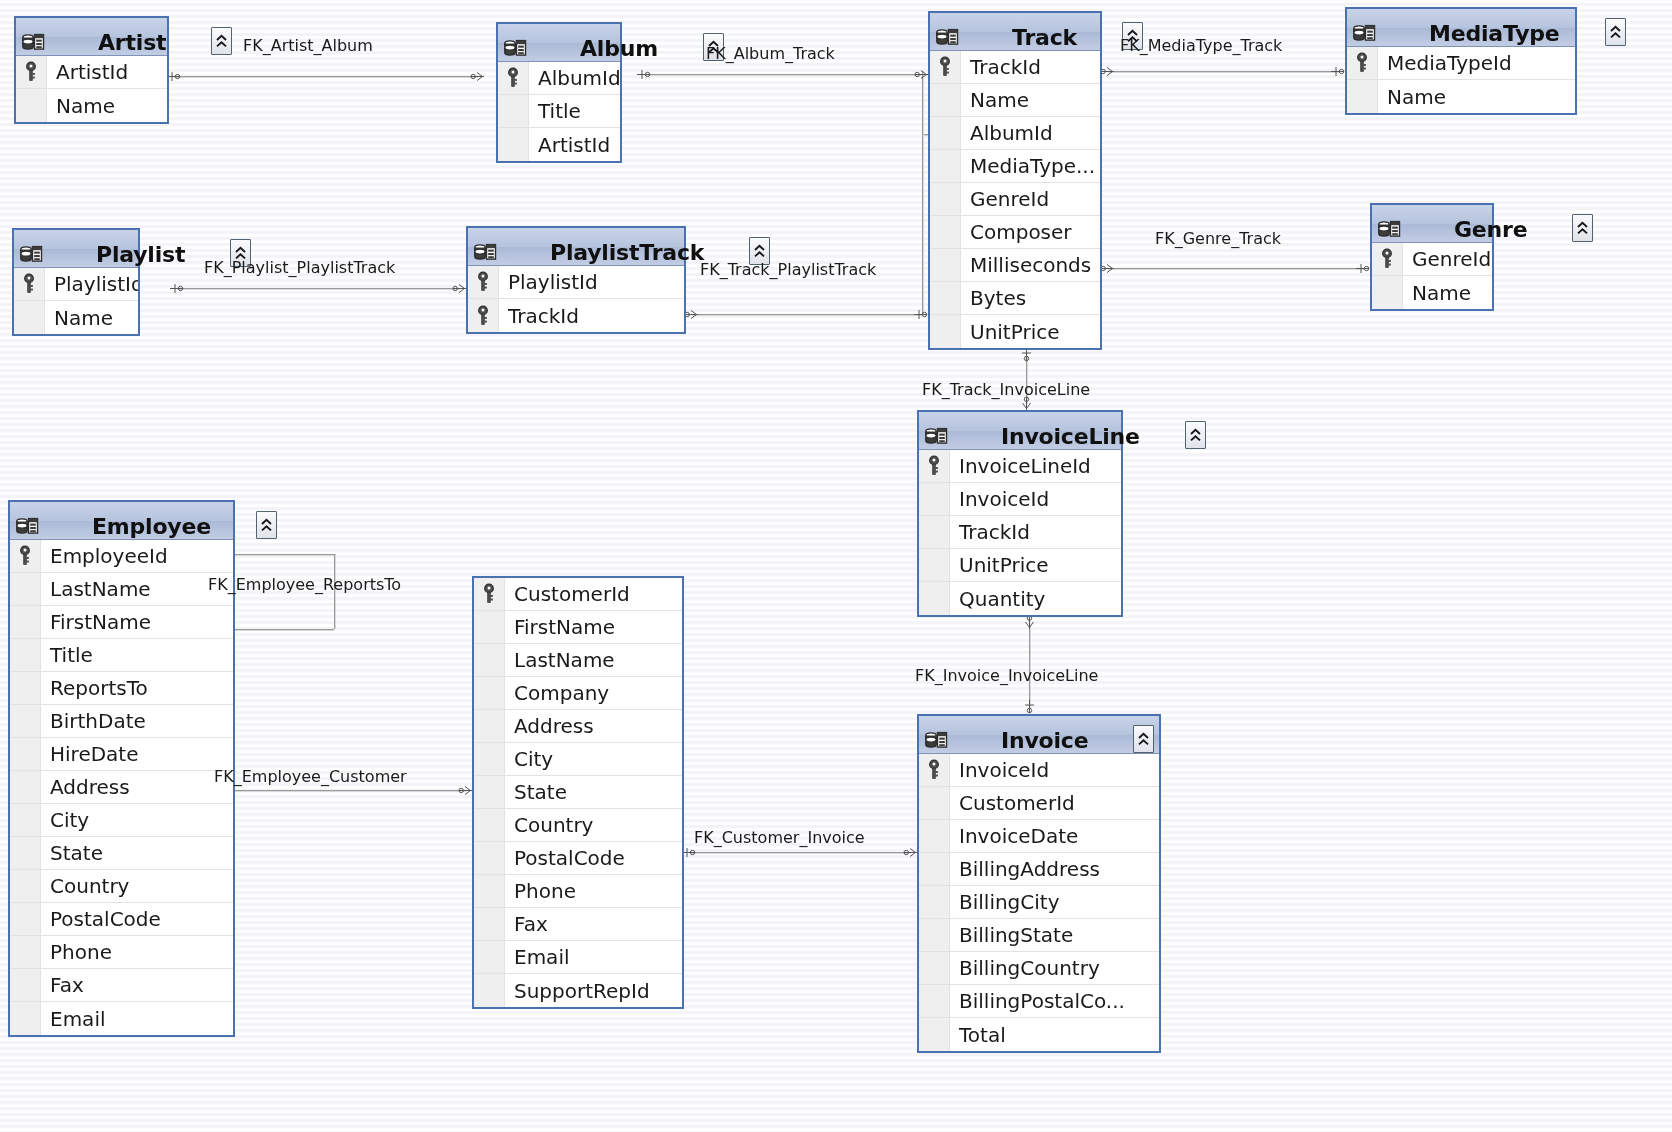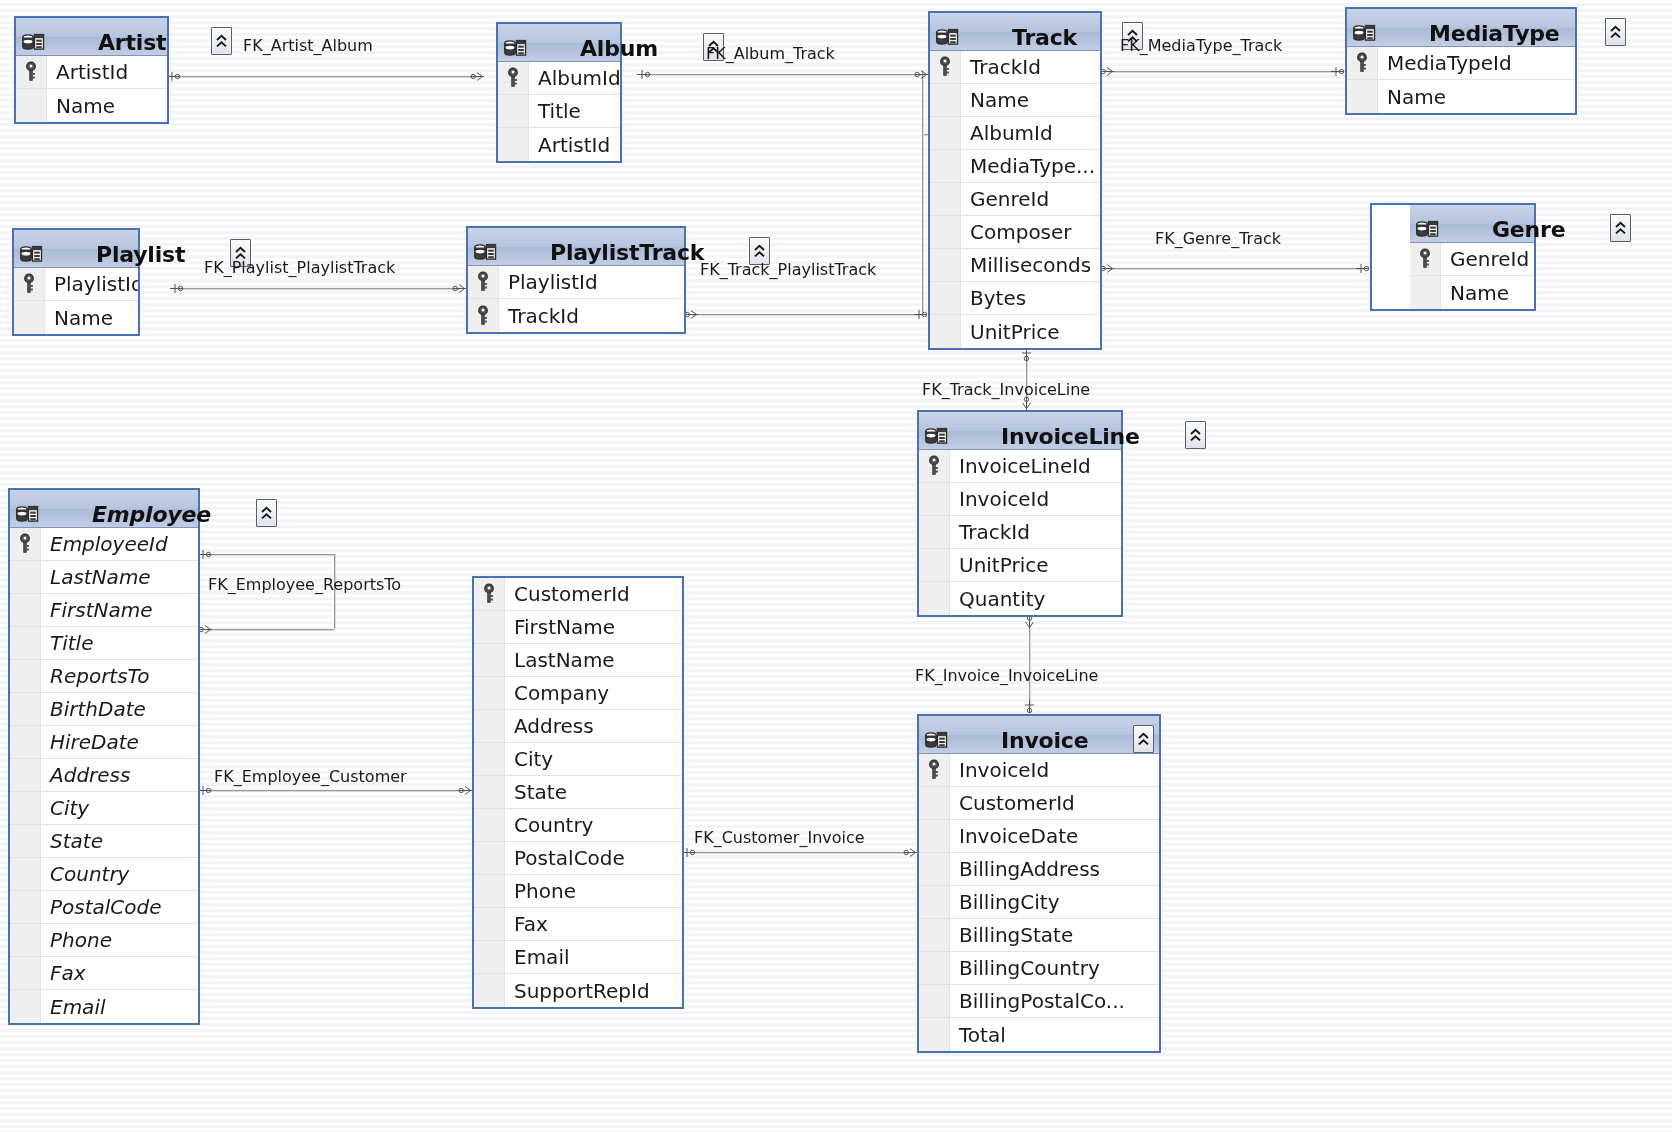--- a/index.html
+++ b/index.html
@@ -528,21 +528,21 @@
                 <circle cx="7" cy="5.0" r="1.5" fill="#ffffff"></circle>
                 <rect x="5.7" y="9.0" width="2.6" height="10.4" fill="#4d4d4d" stroke="#303030" stroke-width="0.7"></rect>
                 <rect x="8.3" y="12.0" width="2.6" height="1.9" fill="#4d4d4d"></rect>
                 <rect x="8.3" y="15.6" width="2.6" height="1.9" fill="#4d4d4d"></rect>
               </svg>
             </div>
             <div class="field-name">TrackId</div>
           </div>
         </div>
       </div>
-      <div class="entity" style="left: 1370px; top: 203px; width: 166px; padding-left: 38px;">
+      <div class="entity" style="left: 1370px; top: 203px; width: 124px;">
         <div class="entity-header">
           <span class="tbl-icon"><svg width="24" height="22" viewBox="0 0 24 22">
               <ellipse cx="7" cy="4.5" rx="5.2" ry="2.6" fill="#ffffff" stroke="#2b2b2b" stroke-width="1.4"></ellipse>
               <path d="M1.8 4.5 v9 a5.2 2.6 0 0 0 10.4 0 v-9" fill="#3c3c3c" stroke="#2b2b2b" stroke-width="1.4"></path>
               <ellipse cx="7" cy="8.6" rx="5.2" ry="2.6" fill="#ffffff" stroke="#2b2b2b" stroke-width="1.3"></ellipse>
               <rect x="13.5" y="1.6" width="9" height="14.5" fill="#ffffff" stroke="#2b2b2b" stroke-width="1.4"></rect>
               <rect x="13.5" y="1.6" width="9" height="3.6" fill="#3c3c3c"></rect>
               <rect x="15.2" y="6.6" width="5.6" height="2.1" fill="#3c3c3c"></rect>
               <rect x="15.2" y="10.0" width="5.6" height="2.1" fill="#3c3c3c"></rect>
               <rect x="15.2" y="13.2" width="5.6" height="2.0" fill="#3c3c3c"></rect>
@@ -618,21 +618,21 @@
           <div class="field-row">
             <div class="field-gutter"></div>
             <div class="field-name">UnitPrice</div>
           </div>
           <div class="field-row">
             <div class="field-gutter"></div>
             <div class="field-name">Quantity</div>
           </div>
         </div>
       </div>
-      <div class="entity" style="left: 8px; top: 488px; width: 192px; font-style: italic;">
+      <div class="entity" style="left: 8px; top: 500px; width: 227px;">
         <div class="entity-header">
           <span class="tbl-icon"><svg width="24" height="22" viewBox="0 0 24 22">
               <ellipse cx="7" cy="4.5" rx="5.2" ry="2.6" fill="#ffffff" stroke="#2b2b2b" stroke-width="1.4"></ellipse>
               <path d="M1.8 4.5 v9 a5.2 2.6 0 0 0 10.4 0 v-9" fill="#3c3c3c" stroke="#2b2b2b" stroke-width="1.4"></path>
               <ellipse cx="7" cy="8.6" rx="5.2" ry="2.6" fill="#ffffff" stroke="#2b2b2b" stroke-width="1.3"></ellipse>
               <rect x="13.5" y="1.6" width="9" height="14.5" fill="#ffffff" stroke="#2b2b2b" stroke-width="1.4"></rect>
               <rect x="13.5" y="1.6" width="9" height="3.6" fill="#3c3c3c"></rect>
               <rect x="15.2" y="6.6" width="5.6" height="2.1" fill="#3c3c3c"></rect>
               <rect x="15.2" y="10.0" width="5.6" height="2.1" fill="#3c3c3c"></rect>
               <rect x="15.2" y="13.2" width="5.6" height="2.0" fill="#3c3c3c"></rect>

